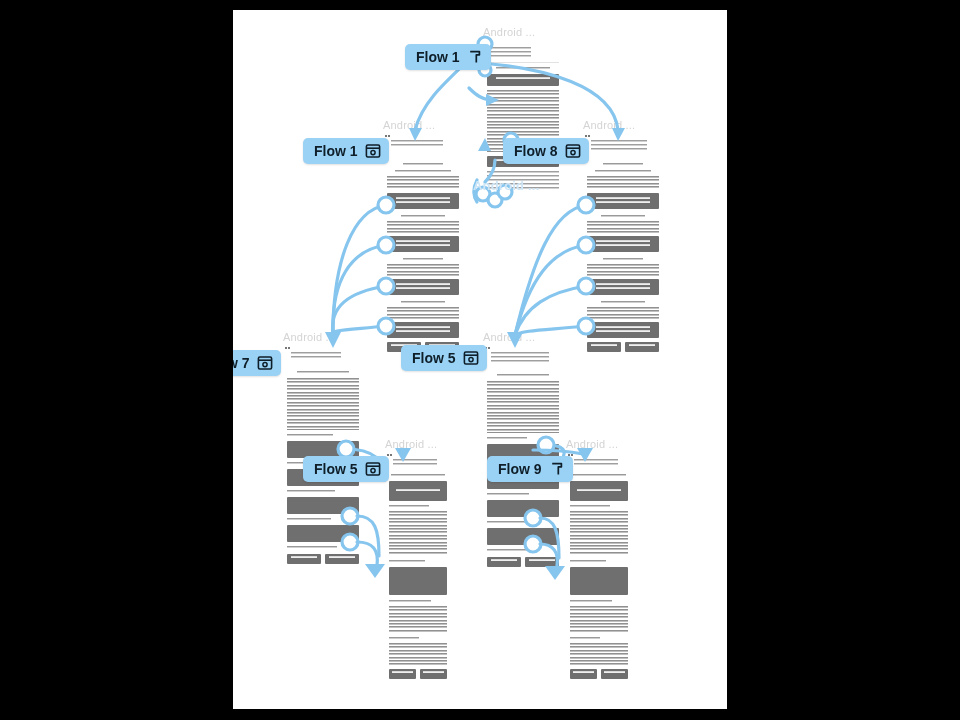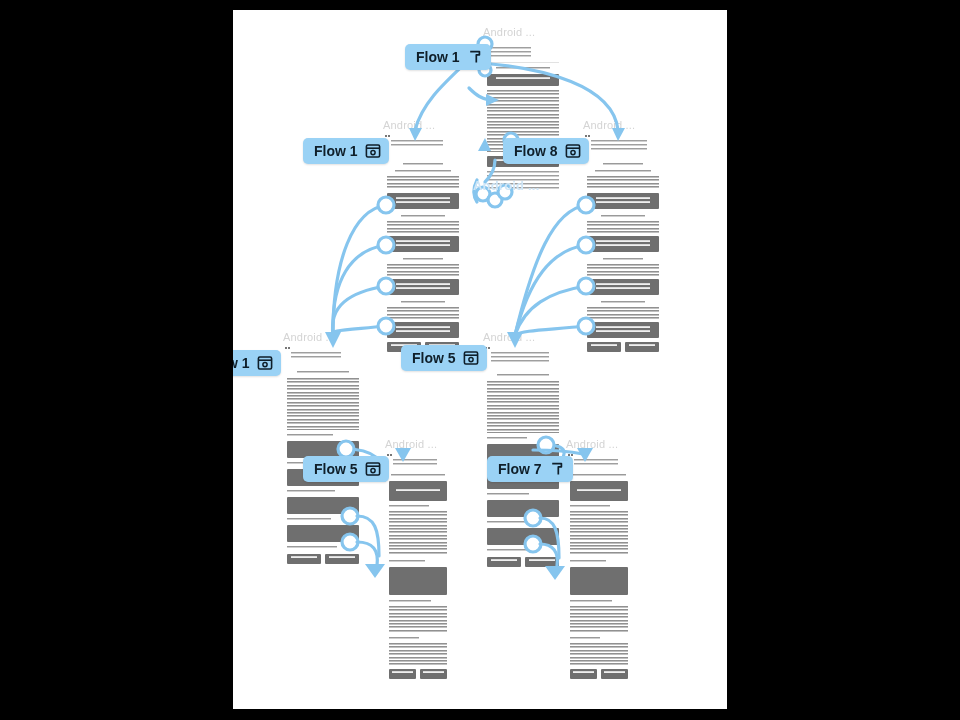--- a/index.html
+++ b/index.html
@@ -387,21 +387,21 @@
       <span class="ic">
         <svg viewBox="0 0 16 16" width="16" height="16">
             <rect x="1.4" y="2" width="13.2" height="12" rx="1.4" fill="none" stroke="#0f1f2a" stroke-width="1.6"></rect>
             <line x1="1.4" y1="5.2" x2="14.6" y2="5.2" stroke="#0f1f2a" stroke-width="1.6"></line>
             <circle cx="8" cy="9.6" r="2.1" fill="none" stroke="#0f1f2a" stroke-width="1.5"></circle>
           </svg>
       </span>
     </div>
 
     <div class="flow" style="left:-17px;top:340px;">
-      <span class="lbl">w 1</span>
+      <span class="lbl">w 7</span>
       <span class="ic">
         <svg viewBox="0 0 16 16" width="16" height="16">
             <rect x="1.4" y="2" width="13.2" height="12" rx="1.4" fill="none" stroke="#0f1f2a" stroke-width="1.6"></rect>
             <line x1="1.4" y1="5.2" x2="14.6" y2="5.2" stroke="#0f1f2a" stroke-width="1.6"></line>
             <circle cx="8" cy="9.6" r="2.1" fill="none" stroke="#0f1f2a" stroke-width="1.5"></circle>
           </svg>
       </span>
     </div>
 
     <div class="flow" style="left:168px;top:335px;">
@@ -420,21 +420,21 @@
       <span class="ic">
         <svg viewBox="0 0 16 16" width="16" height="16">
             <rect x="1.4" y="2" width="13.2" height="12" rx="1.4" fill="none" stroke="#0f1f2a" stroke-width="1.6"></rect>
             <line x1="1.4" y1="5.2" x2="14.6" y2="5.2" stroke="#0f1f2a" stroke-width="1.6"></line>
             <circle cx="8" cy="9.6" r="2.1" fill="none" stroke="#0f1f2a" stroke-width="1.5"></circle>
           </svg>
       </span>
     </div>
 
     <div class="flow" style="left:254px;top:446px;">
-      <span class="lbl">Flow 7</span>
+      <span class="lbl">Flow 9</span>
       <span class="ic">
         <svg viewBox="0 0 16 16" width="16" height="16">
             <path d="M3.2 2.6h9.2v3.2h-3.1v7.6" fill="none" stroke="#0f1f2a" stroke-width="1.7" stroke-linejoin="round"></path>
           </svg>
       </span>
     </div>
 
   </div>
 </div>
 

